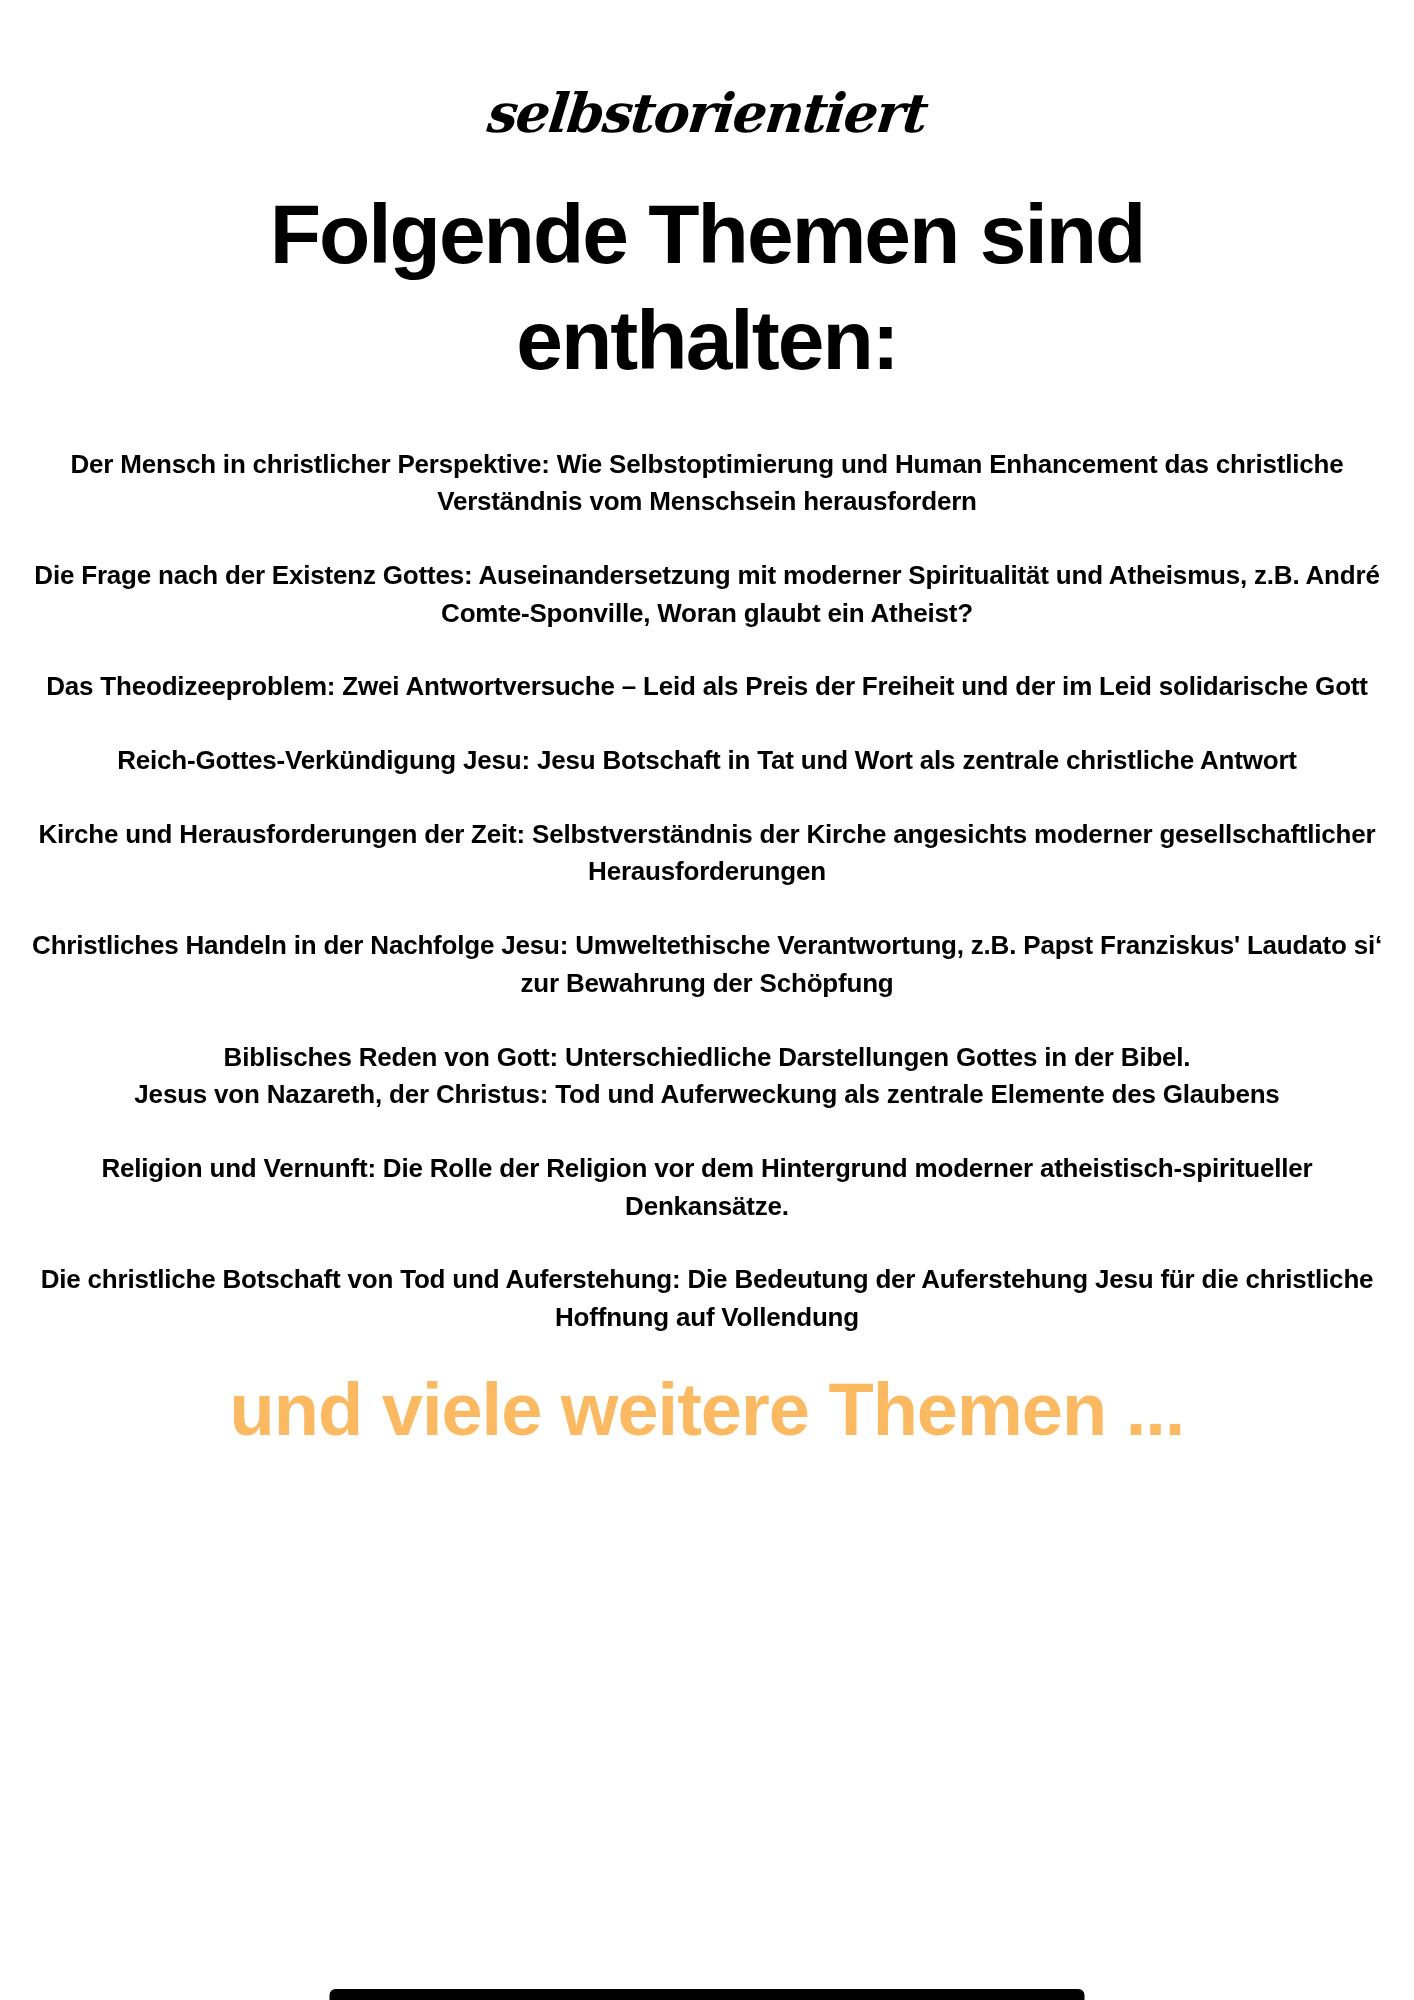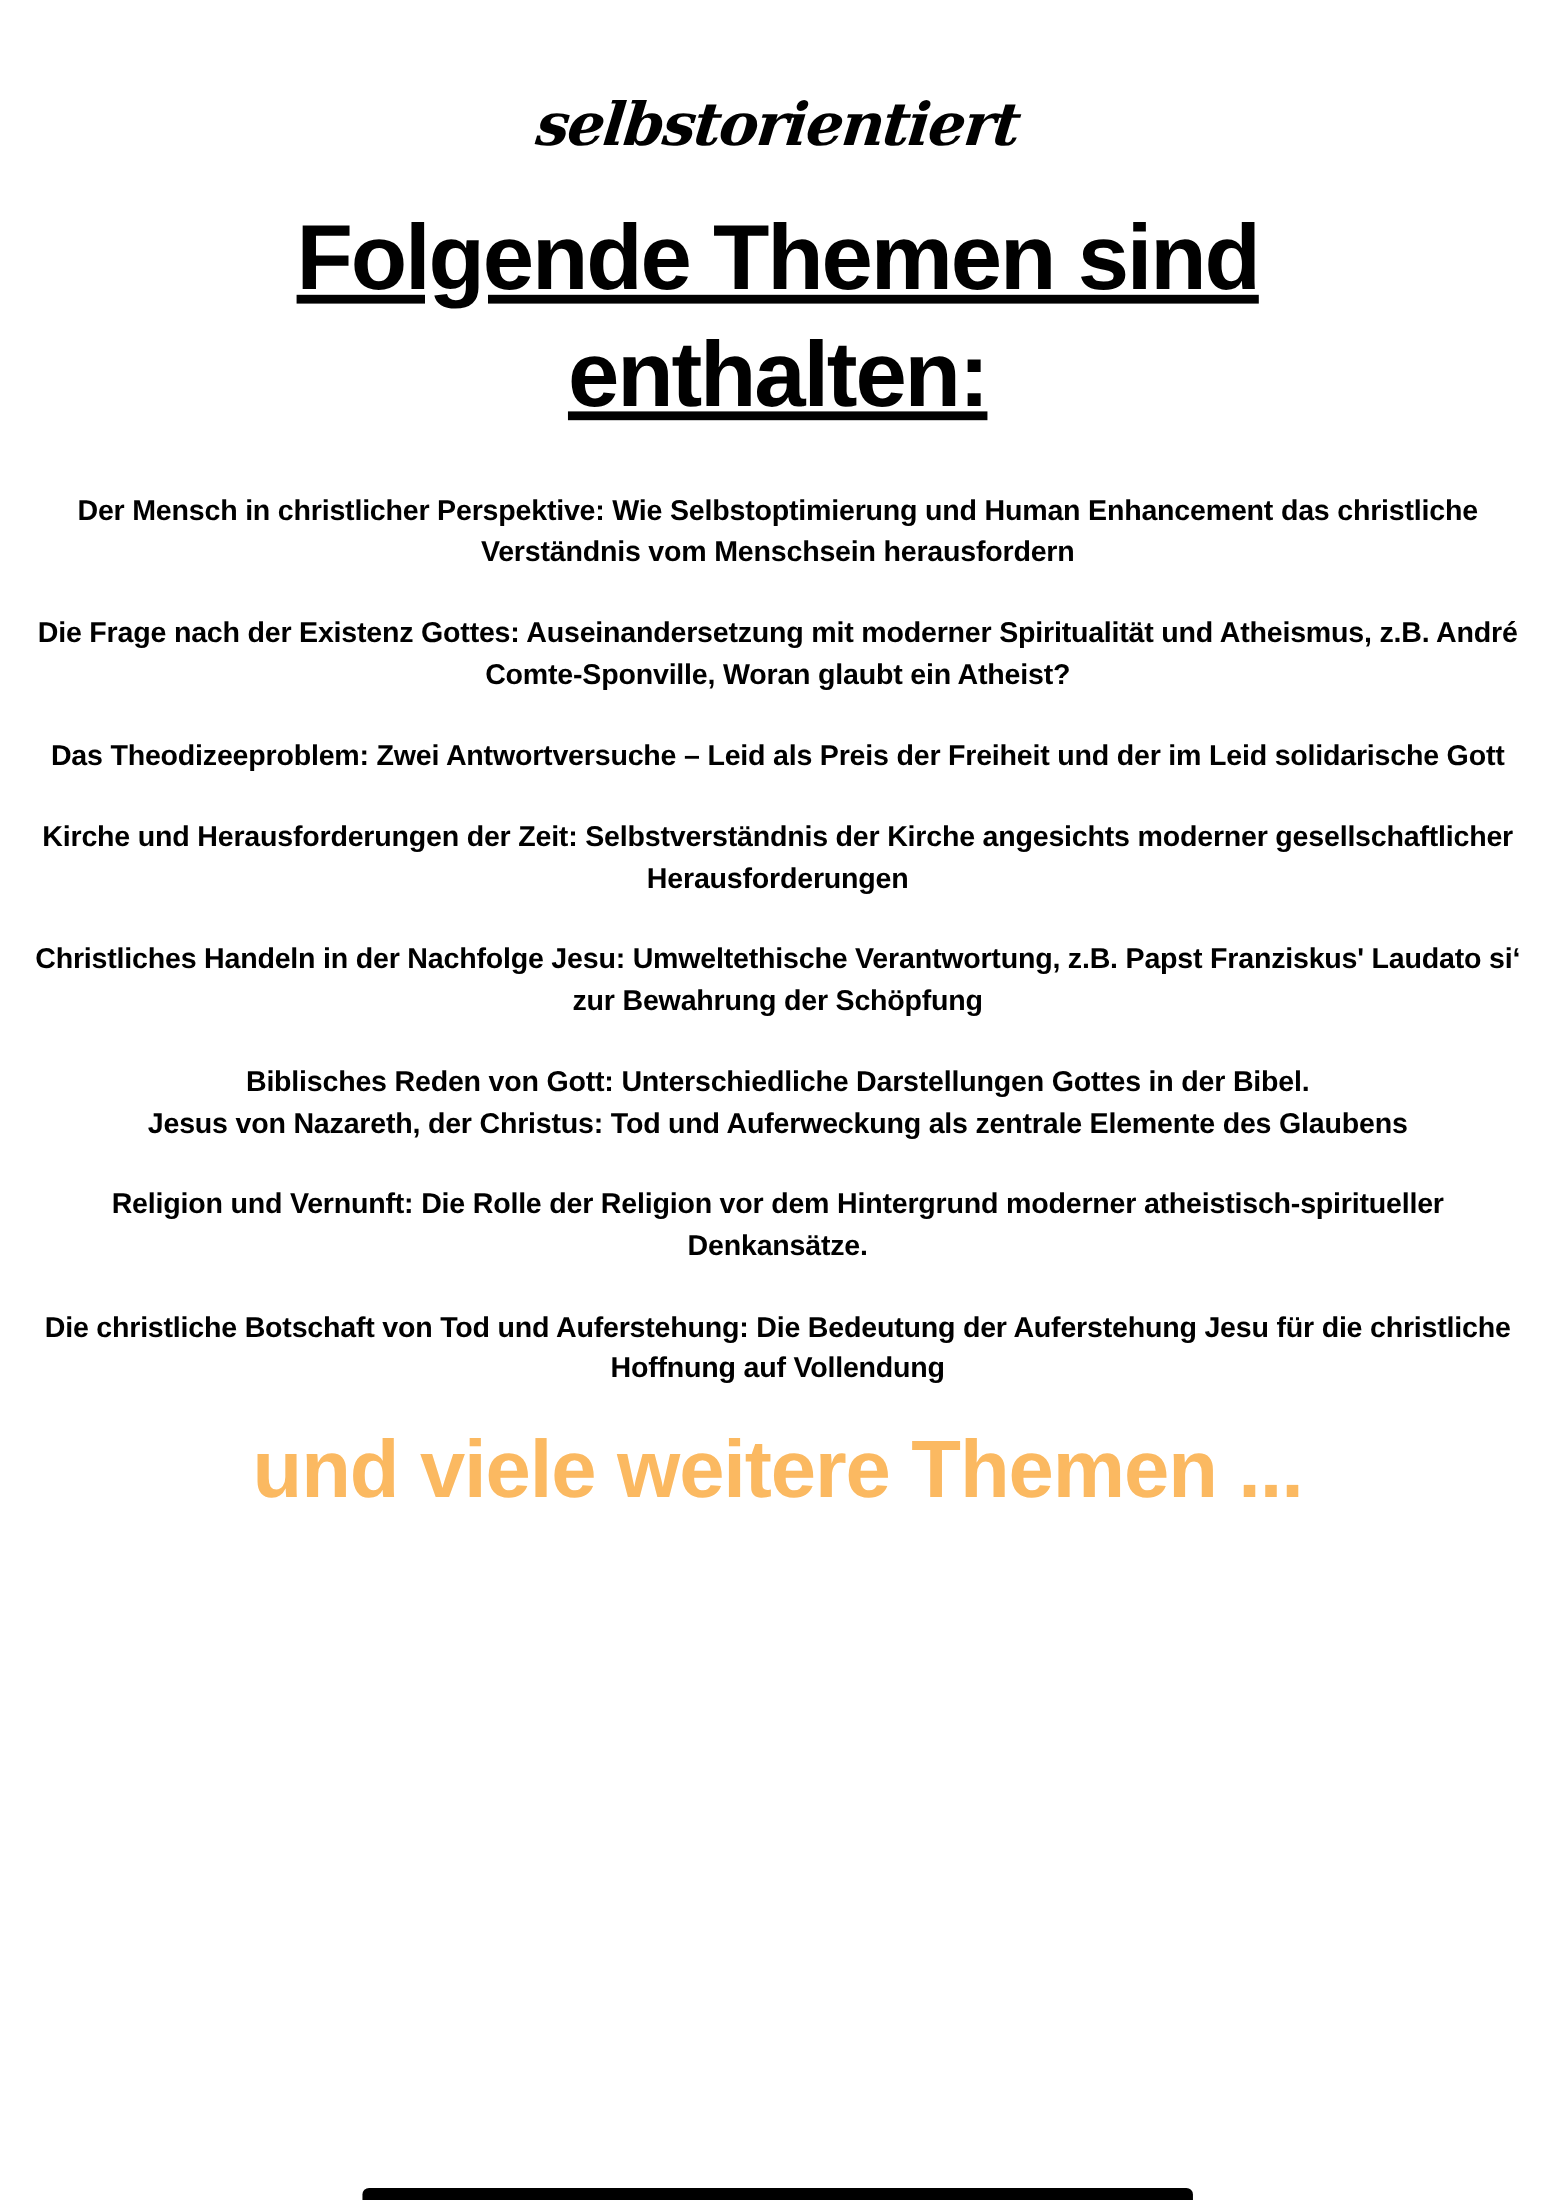--- a/index.html
+++ b/index.html
@@ -34,21 +34,20 @@
   }
   .heading {
     margin: 42px auto 0;
     max-width: 1200px;
     font-size: 84px;
     font-weight: 800;
     letter-spacing: -2px;
     line-height: 1.26;
     white-space: pre-line;
     color: var(--text);
-    text-decoration: underline;
   }
   .topics {
     margin: 52px auto 0;
     max-width: 1372px;
     padding: 0 4px;
   }
   .topic {
     font-size: 26px;
     font-weight: 700;
     line-height: 1.45;
@@ -83,20 +82,21 @@
 
   <div class="logo">selbstorientiert</div>
 
   <h1 class="heading">Folgende Themen sind
 enthalten:</h1>
 
   <main class="topics">
     <p class="topic">Der Mensch in christlicher Perspektive: Wie Selbstoptimierung und Human Enhancement das christliche Verständnis vom Menschsein herausfordern</p>
     <p class="topic">Die Frage nach der Existenz Gottes: Auseinandersetzung mit moderner Spiritualität und Atheismus, z.B. André Comte-Sponville, Woran glaubt ein Atheist?</p>
     <p class="topic">Das Theodizeeproblem: Zwei Antwortversuche – Leid als Preis der Freiheit und der im Leid solidarische Gott</p>
+    <p class="topic">Reich-Gottes-Verkündigung Jesu: Jesu Botschaft in Tat und Wort als zentrale christliche Antwort</p>
     <p class="topic">Kirche und Herausforderungen der Zeit: Selbstverständnis der Kirche angesichts moderner gesellschaftlicher Herausforderungen</p>
     <p class="topic">Christliches Handeln in der Nachfolge Jesu: Umweltethische Verantwortung, z.B. Papst Franziskus' Laudato si‘ zur Bewahrung der Schöpfung</p>
     <p class="topic">Biblisches Reden von Gott: Unterschiedliche Darstellungen Gottes in der Bibel.
 Jesus von Nazareth, der Christus: Tod und Auferweckung als zentrale Elemente des Glaubens</p>
     <p class="topic">Religion und Vernunft: Die Rolle der Religion vor dem Hintergrund moderner atheistisch-spiritueller Denkansätze.</p>
     <p class="topic">Die christliche Botschaft von Tod und Auferstehung: Die Bedeutung der Auferstehung Jesu für die christliche Hoffnung auf Vollendung</p>
   </main>
 
   <div class="more">und viele weitere Themen ...</div>
 

